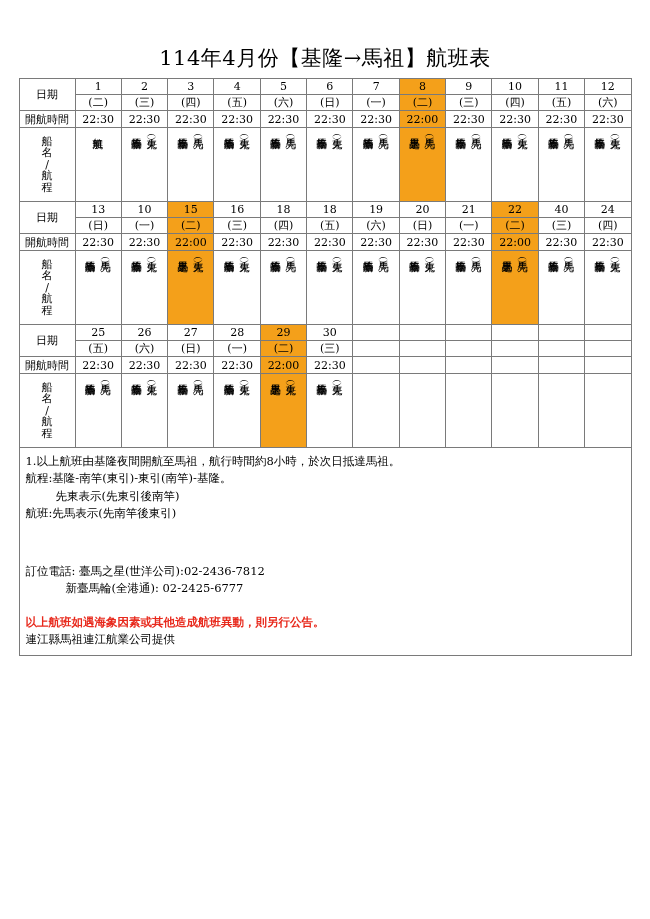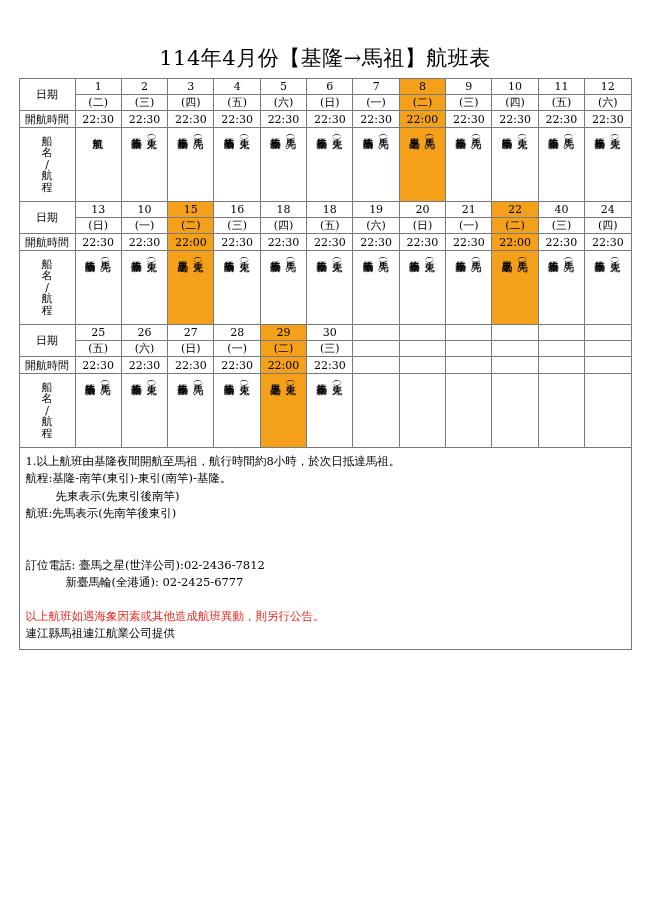--- a/index.html
+++ b/index.html
@@ -91,22 +91,22 @@
     border: 1px solid #7a7a7a;
     border-top: none;
     padding: 5px 6px 6px 6px;
     font-size: 11.5px;
     font-family: "DejaVu Serif", "Liberation Serif", serif;
     line-height: 1.52;
   }
   .notes .ln { white-space: nowrap; }
   .notes .indent { padding-left: 30px; }
   .gap-block { height: 16px; }
-  .red { color: #e8291c; }
-  .phone-block { margin-top: 2px; }
+  .red { color: #e8291c; font-weight: bold; }
+  .phone-block { margin-top: 8px; }
   .phone-indent { padding-left: 40px; }
 </style>
 </head>
 <body>
 
 <div class="page">
 
   <div class="title">114年4月份【基隆→馬祖】航班表</div>
 
   <table class="sched">

